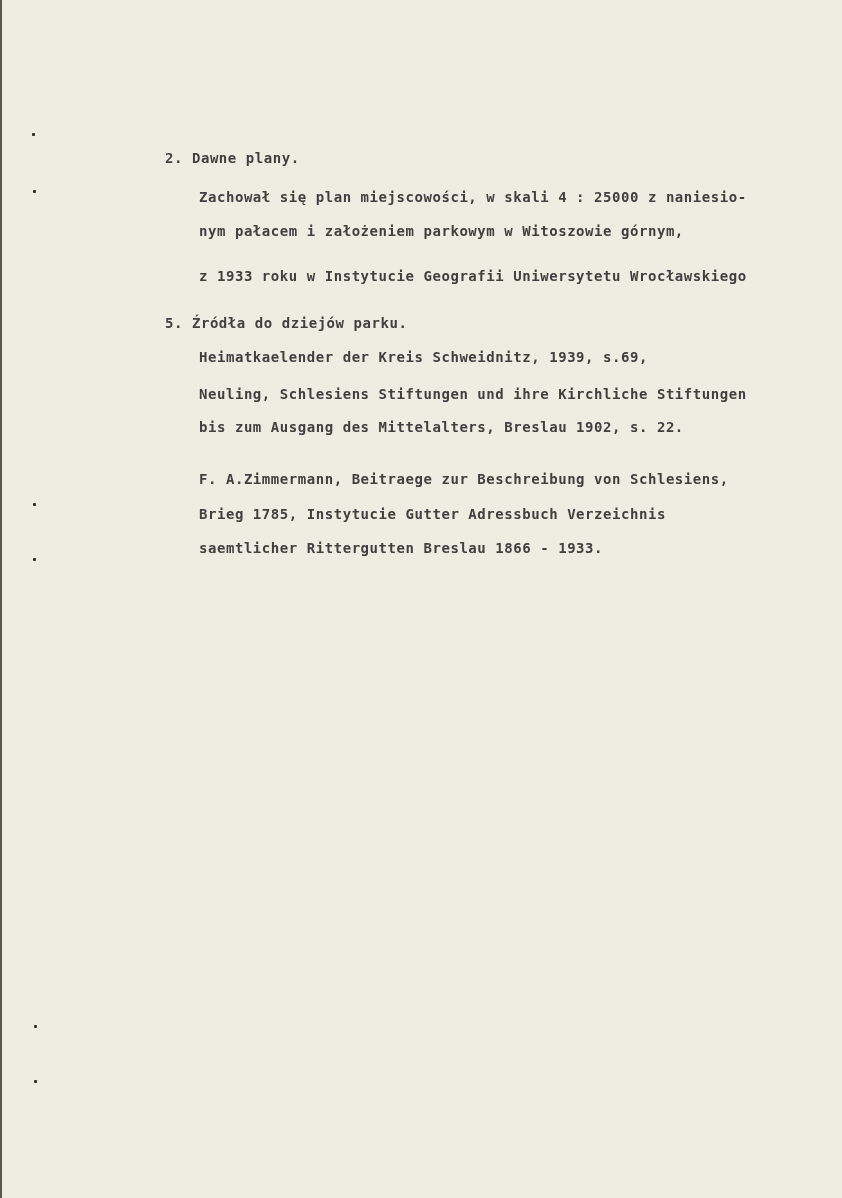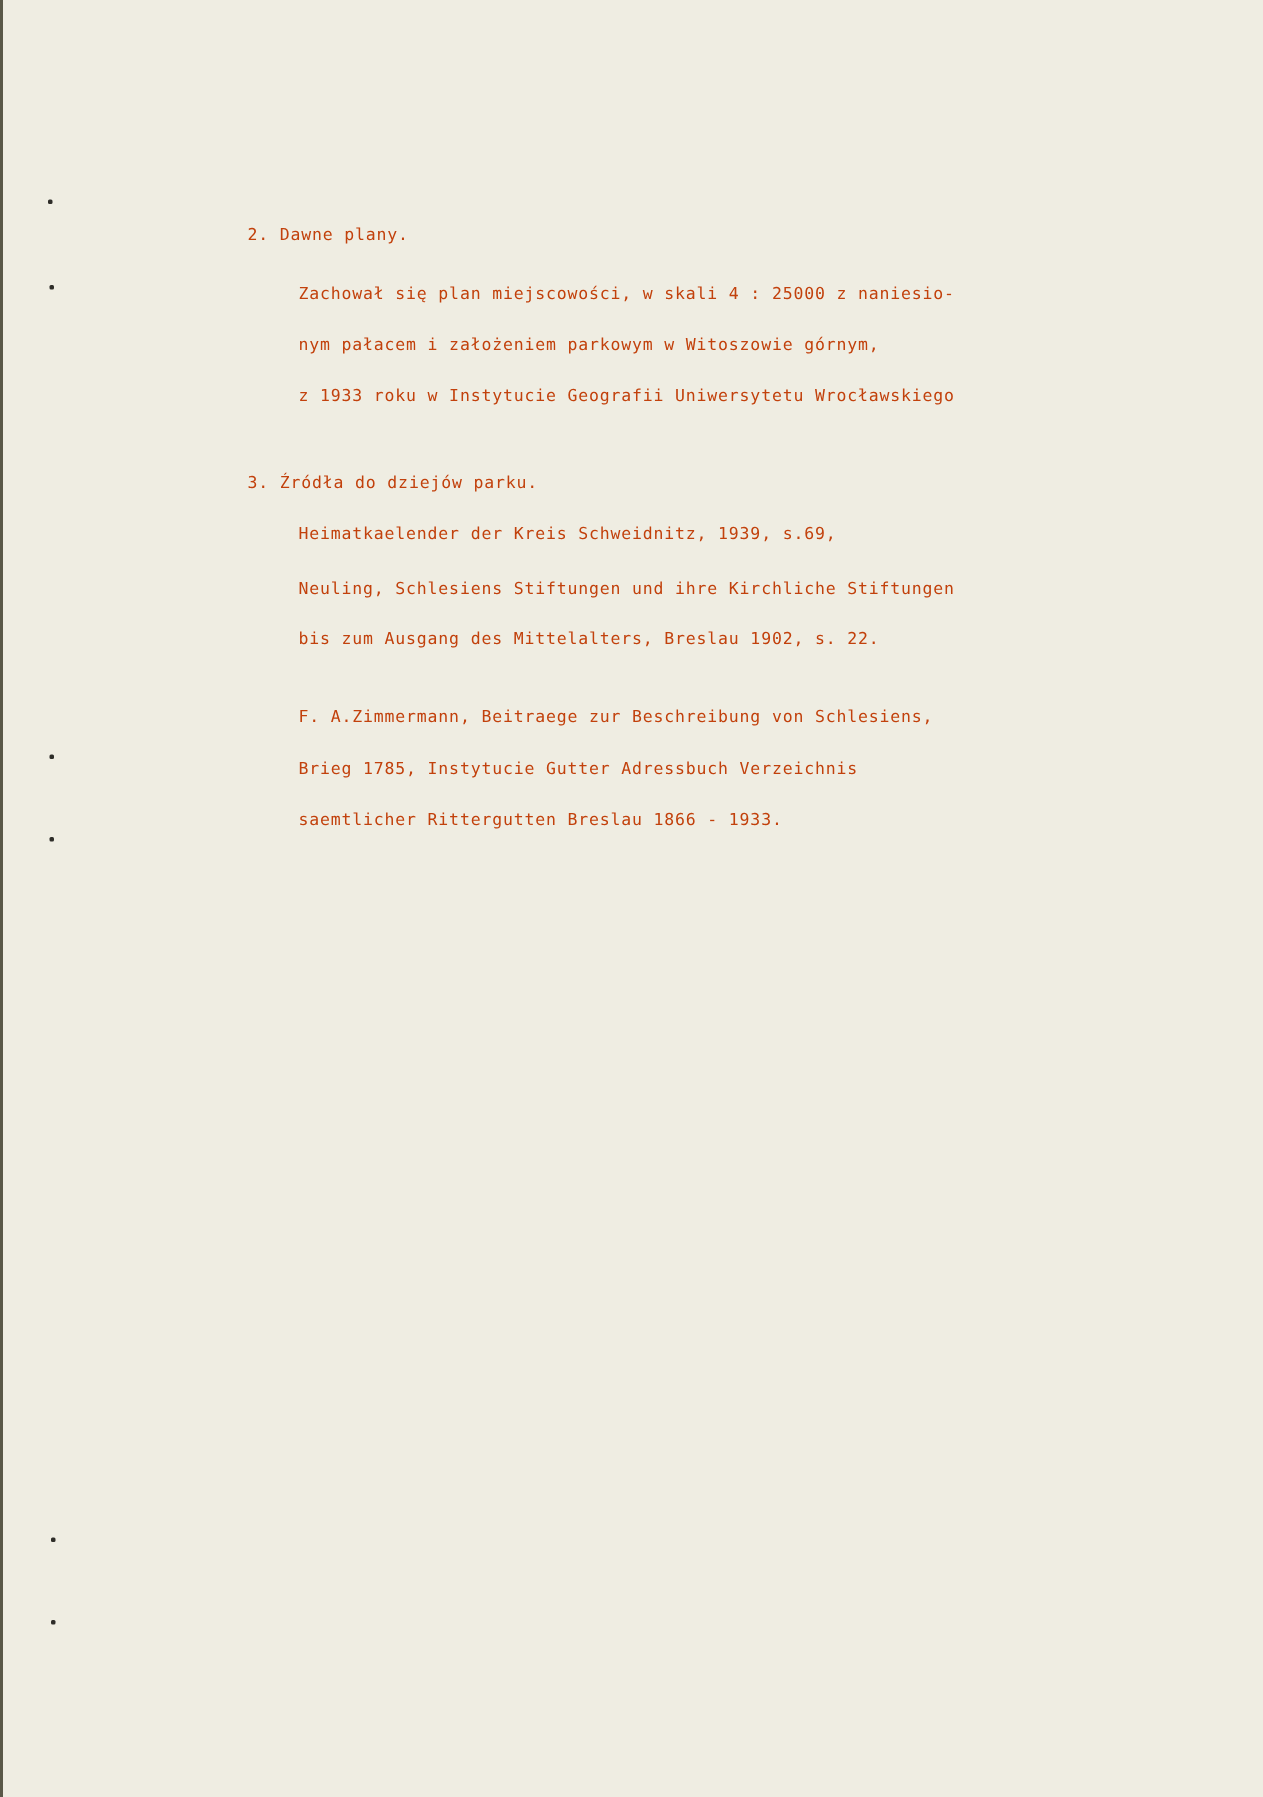--- a/index.html
+++ b/index.html
@@ -5,43 +5,43 @@
     html, body { margin: 0; padding: 0; }
     body {
       width: 842px; height: 1198px; position: relative; overflow: hidden;
       background: #efede2;
       font-family: "DejaVu Sans Mono", "Liberation Mono", monospace;
       color: #7e7c74;
     }
     .edge { position: absolute; left: 0; top: 0; width: 2px; height: 1198px; background: #5a5848; }
     .dot { position: absolute; width: 3px; height: 3px; background: #2e2d28; border-radius: 1px; }
     .line {
-      position: absolute; white-space: pre; font-size: 11px; font-weight: normal;
-      letter-spacing: 0.55px; color: #c2410c;
+      position: absolute; white-space: pre; font-size: 14px; font-weight: bold;
+      letter-spacing: 0.55px; color: #404040;
     }
   </style>
 </head>
 <body>
 
 <div class="edge"></div>
 
 <div class="dot" style="left:32px;top:133px"></div>
 <div class="dot" style="left:33px;top:190px"></div>
 <div class="dot" style="left:33px;top:503px"></div>
 <div class="dot" style="left:33px;top:558px"></div>
 <div class="dot" style="left:34px;top:1025px"></div>
 <div class="dot" style="left:34px;top:1080px"></div>
 
 <div>
   <div class="line" style="left:165px;top:150px">2. Dawne plany.</div>
   <div class="line" style="left:199px;top:189px">Zachował się plan miejscowości, w skali 4 : 25000 z naniesio-</div>
   <div class="line" style="left:199px;top:223px">nym pałacem i założeniem parkowym w Witoszowie górnym,</div>
-  <div class="line" style="left:199px;top:257px">z 1933 roku w Instytucie Geografii Uniwersytetu Wrocławskiego</div>
+  <div class="line" style="left:199px;top:268px">z 1933 roku w Instytucie Geografii Uniwersytetu Wrocławskiego</div>
 
-  <div class="line" style="left:165px;top:315px">3. Źródła do dziejów parku.</div>
+  <div class="line" style="left:165px;top:315px">5. Źródła do dziejów parku.</div>
   <div class="line" style="left:199px;top:349px">Heimatkaelender der Kreis Schweidnitz, 1939, s.69,</div>
   <div class="line" style="left:199px;top:386px">Neuling, Schlesiens Stiftungen und ihre Kirchliche Stiftungen</div>
   <div class="line" style="left:199px;top:419px">bis zum Ausgang des Mittelalters, Breslau 1902, s. 22.</div>
 
   <div class="line" style="left:199px;top:471px">F. A.Zimmermann, Beitraege zur Beschreibung von Schlesiens,</div>
   <div class="line" style="left:199px;top:506px">Brieg 1785, Instytucie Gutter Adressbuch Verzeichnis</div>
   <div class="line" style="left:199px;top:540px">saemtlicher Rittergutten Breslau 1866 - 1933.</div>
 </div>
 
 </body></html>

